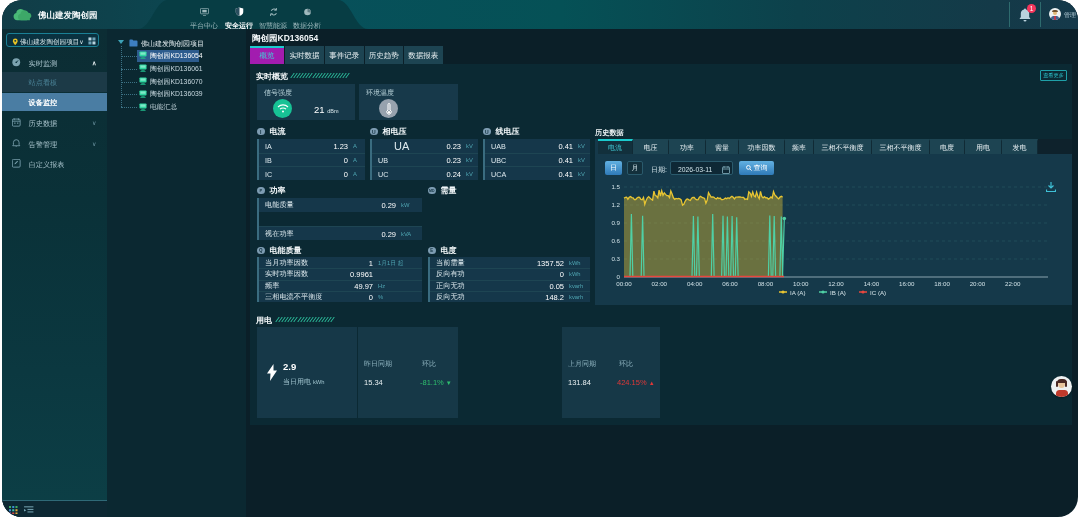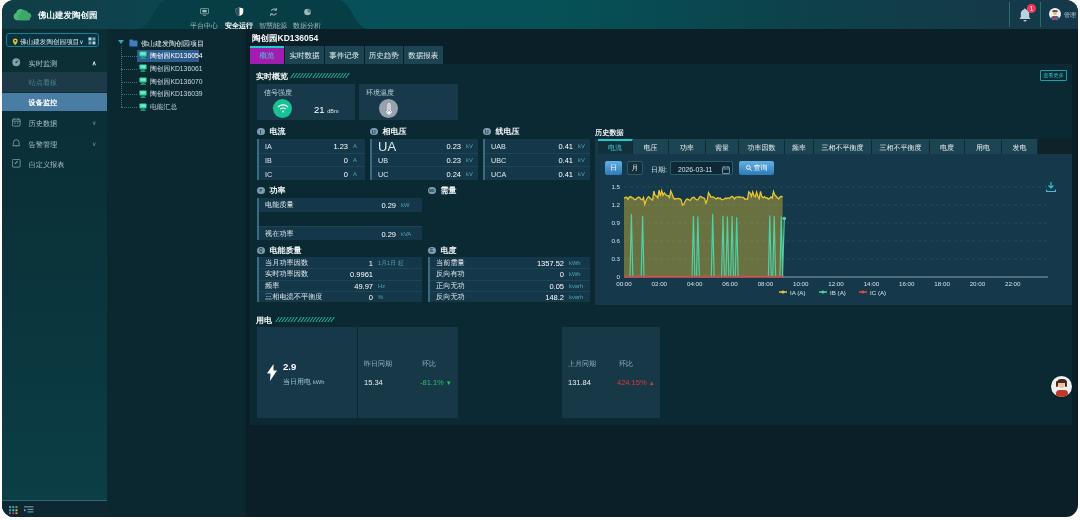--- a/index.html
+++ b/index.html
@@ -1,15 +1,15 @@
 <!DOCTYPE html>
 <html><head><meta charset="utf-8"><style>
 * {margin:0;padding:0;box-sizing:border-box}
 body {width:1080px;height:520px;background:#fff;font-family:"Liberation Sans",sans-serif;position:relative;overflow:hidden}
-#app {position:absolute;left:2px;top:0;width:1076px;height:517px;border-radius:12px;overflow:hidden;background:#0b1f28}
+#app {position:absolute;left:2px;top:0;width:1076px;height:517px;border-radius:20px;overflow:hidden;background:#0b1f28}
 .abs {position:absolute}
 </style></head><body>
 <div id="app">
 
 <div class="abs" style="left:0;top:0;width:1076px;height:29px;background:linear-gradient(90deg,#113d47 0%,#0e424c 10%,#07505a 30%,#055156 52%,#0d414b 74%,#143a48 92%,#15394a 100%)">
   <svg class="abs" style="left:136px;top:0" width="230" height="29" viewBox="0 0 230 29">
         <path d="M0 29 C13 29 17 0 30 0 L200 0 C213 0 217 29 230 29 Z" fill="#073d44"></path>
       </svg>
   <svg class="abs" style="left:9px;top:7px" width="22" height="14" viewBox="0 0 26 17">
     <path d="M7 16 a4.5 4.5 0 0 1 -1 -8.8 a5.5 5.5 0 0 1 10.5 -1.4 a4 4 0 0 1 2.5 7.4 l0 2.8 Z" fill="#49b877"></path>
@@ -246,21 +246,21 @@
       </div>
       <div style="position:absolute;left:0;top:27.4px;width:100%;height:13.7px;background:#15374a;border-top:1px solid #1e4553;">
         <span style="position:absolute;left:6px;top:50%;transform:translateY(-50%);font-size:7.2px;color:#dde9ee;white-space:nowrap">IC</span>
         <span style="position:absolute;right:17px;top:50%;transform:translateY(-50%);font-size:7.5px;color:#fff;white-space:nowrap">0</span>
         <span style="position:absolute;left:94px;top:50%;transform:translateY(-50%);font-size:5.8px;color:#4fa5b2;white-space:nowrap">A</span>
       </div>
       <div style="height:41.1px"></div>
     </div>
 <div style="position:absolute;left:368px;top:139px;width:108px;border-left:2px solid #3a6c80">
       <div style="position:absolute;left:0;top:0.0px;width:100%;height:13.7px;background:#15374a;">
-        <span style="position:absolute;left:6px;top:50%;transform:translateY(-50%);font-size:13px;color:#dde9ee;white-space:nowrap">UA</span>
+        <span style="position:absolute;left:22px;top:50%;transform:translateY(-50%);font-size:11px;color:#dde9ee;white-space:nowrap">UA</span>
         <span style="position:absolute;right:17px;top:50%;transform:translateY(-50%);font-size:7.5px;color:#fff;white-space:nowrap">0.23</span>
         <span style="position:absolute;left:94px;top:50%;transform:translateY(-50%);font-size:5.8px;color:#4fa5b2;white-space:nowrap">kV</span>
       </div>
       <div style="position:absolute;left:0;top:13.7px;width:100%;height:13.7px;background:#15374a;border-top:1px solid #1e4553;">
         <span style="position:absolute;left:6px;top:50%;transform:translateY(-50%);font-size:7.2px;color:#dde9ee;white-space:nowrap">UB</span>
         <span style="position:absolute;right:17px;top:50%;transform:translateY(-50%);font-size:7.5px;color:#fff;white-space:nowrap">0.23</span>
         <span style="position:absolute;left:94px;top:50%;transform:translateY(-50%);font-size:5.8px;color:#4fa5b2;white-space:nowrap">kV</span>
       </div>
       <div style="position:absolute;left:0;top:27.4px;width:100%;height:13.7px;background:#15374a;border-top:1px solid #1e4553;">
         <span style="position:absolute;left:6px;top:50%;transform:translateY(-50%);font-size:7.2px;color:#dde9ee;white-space:nowrap">UC</span>

